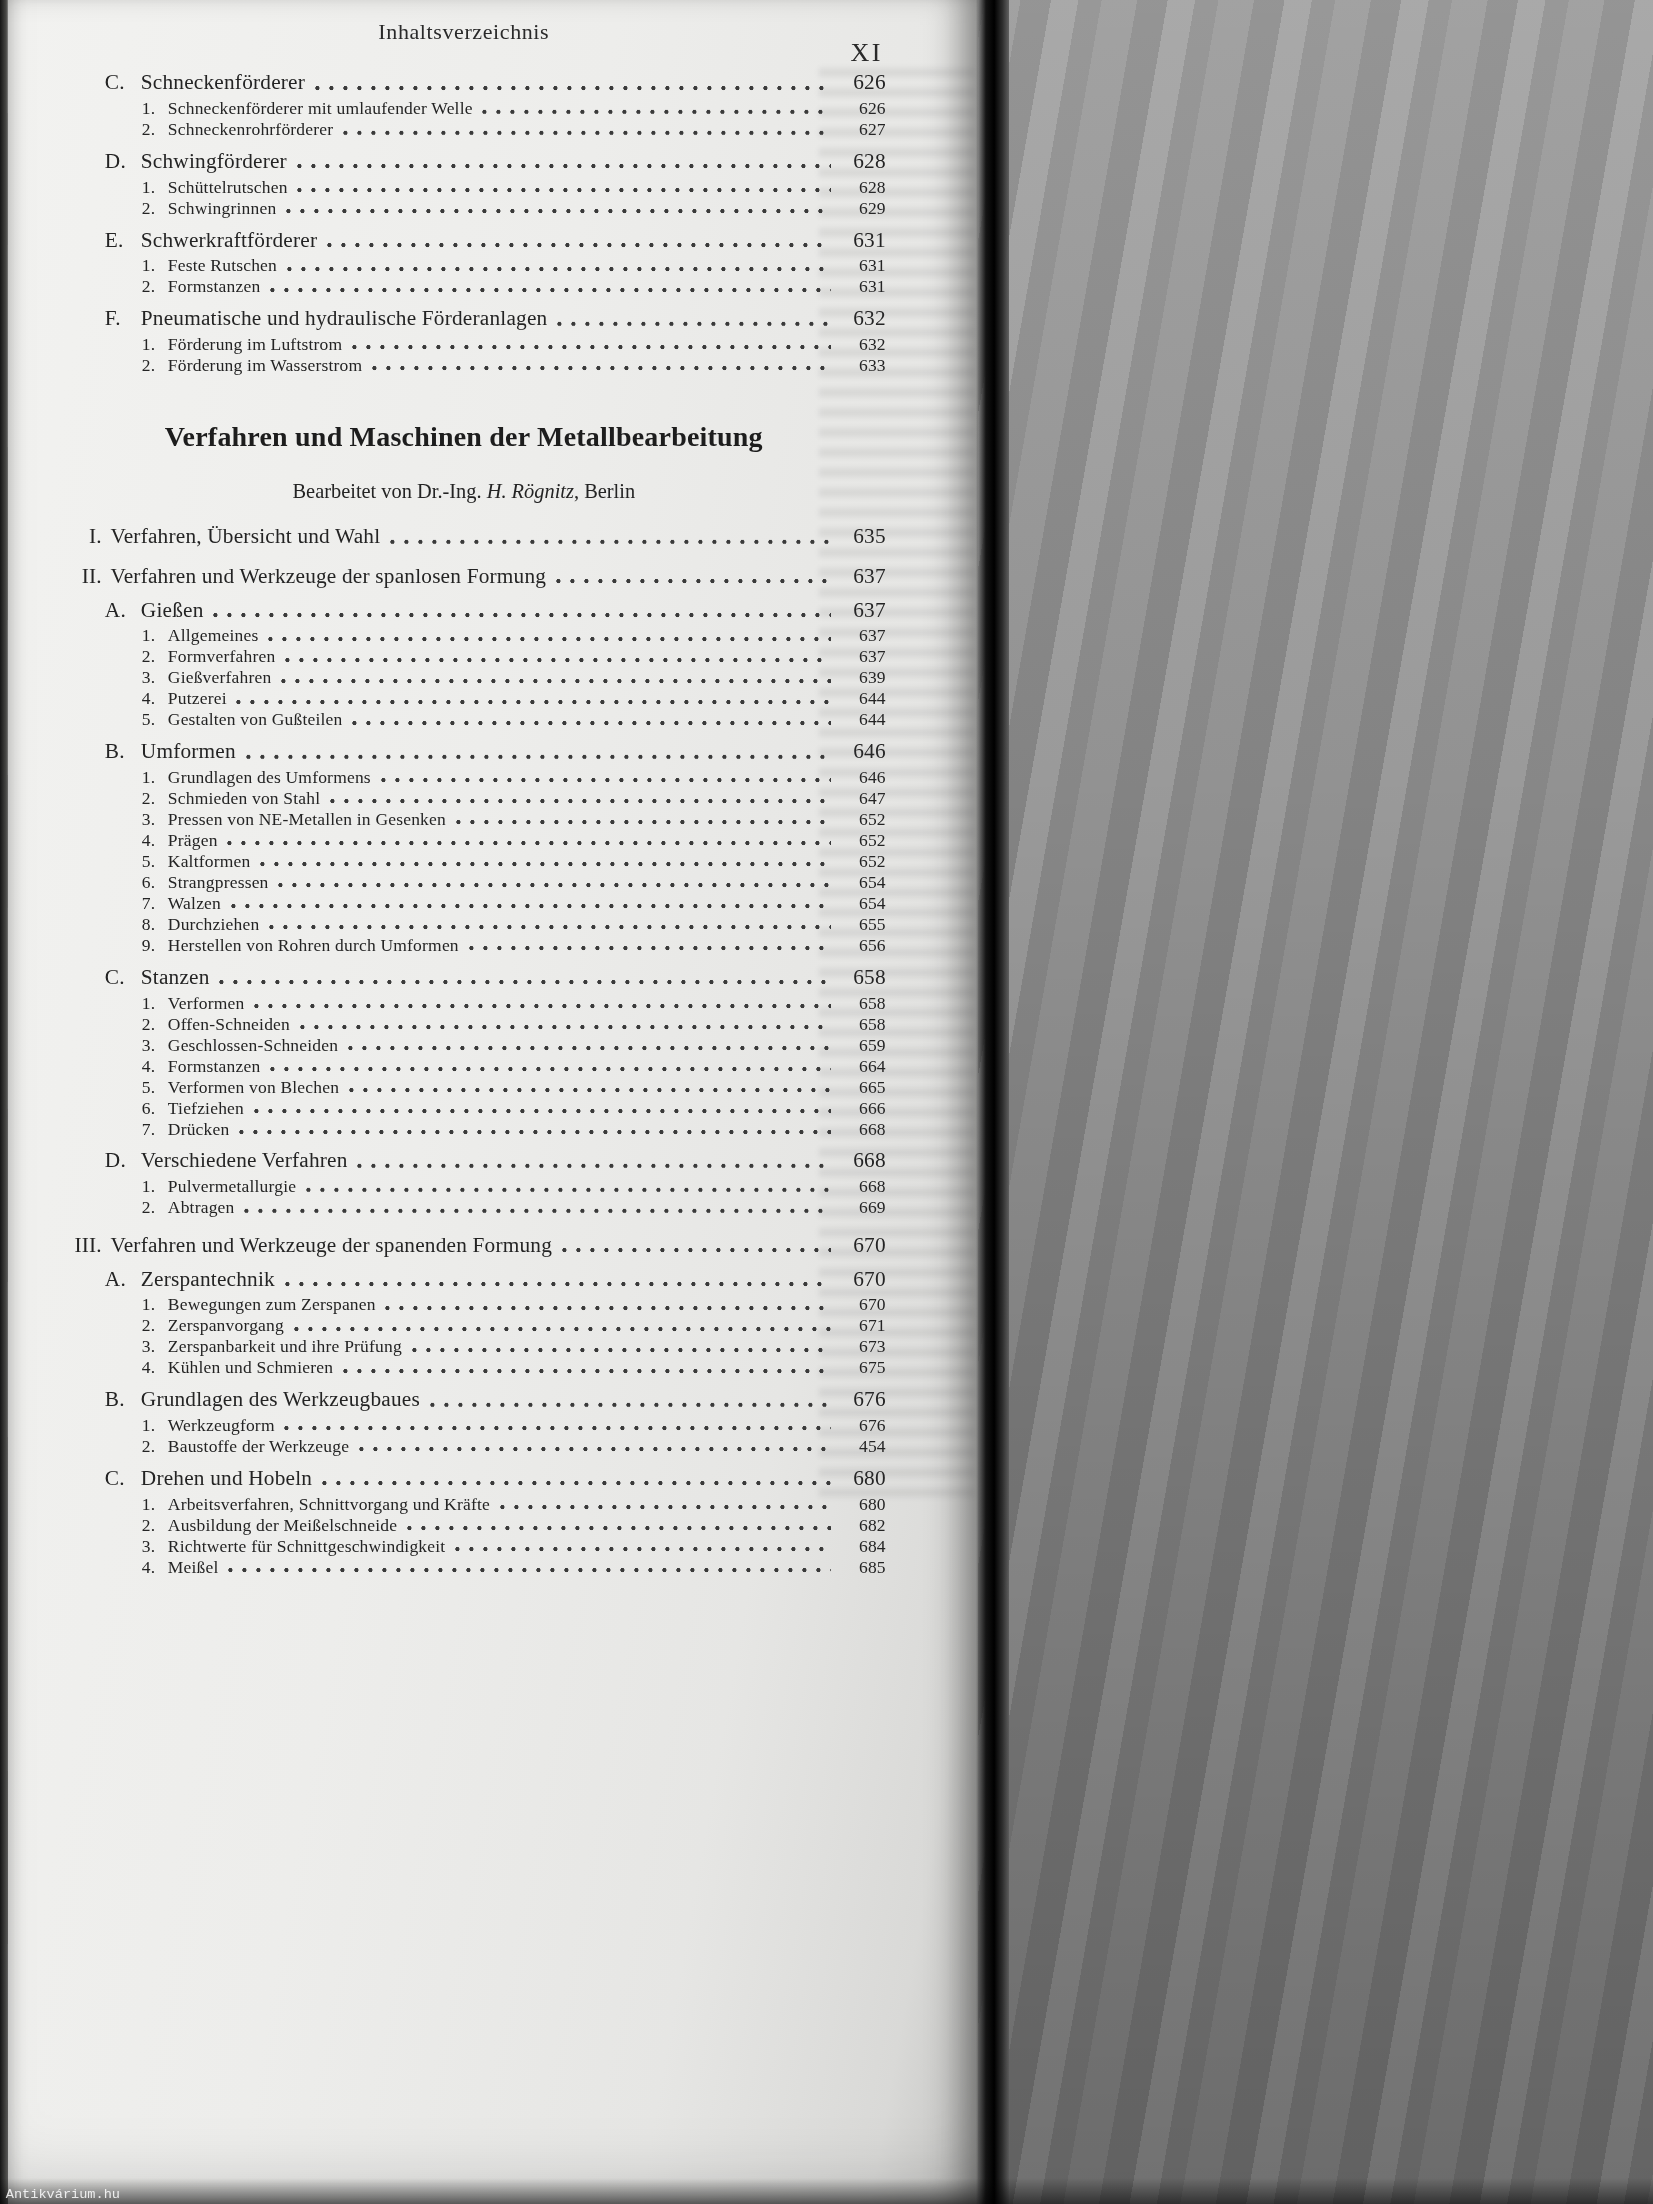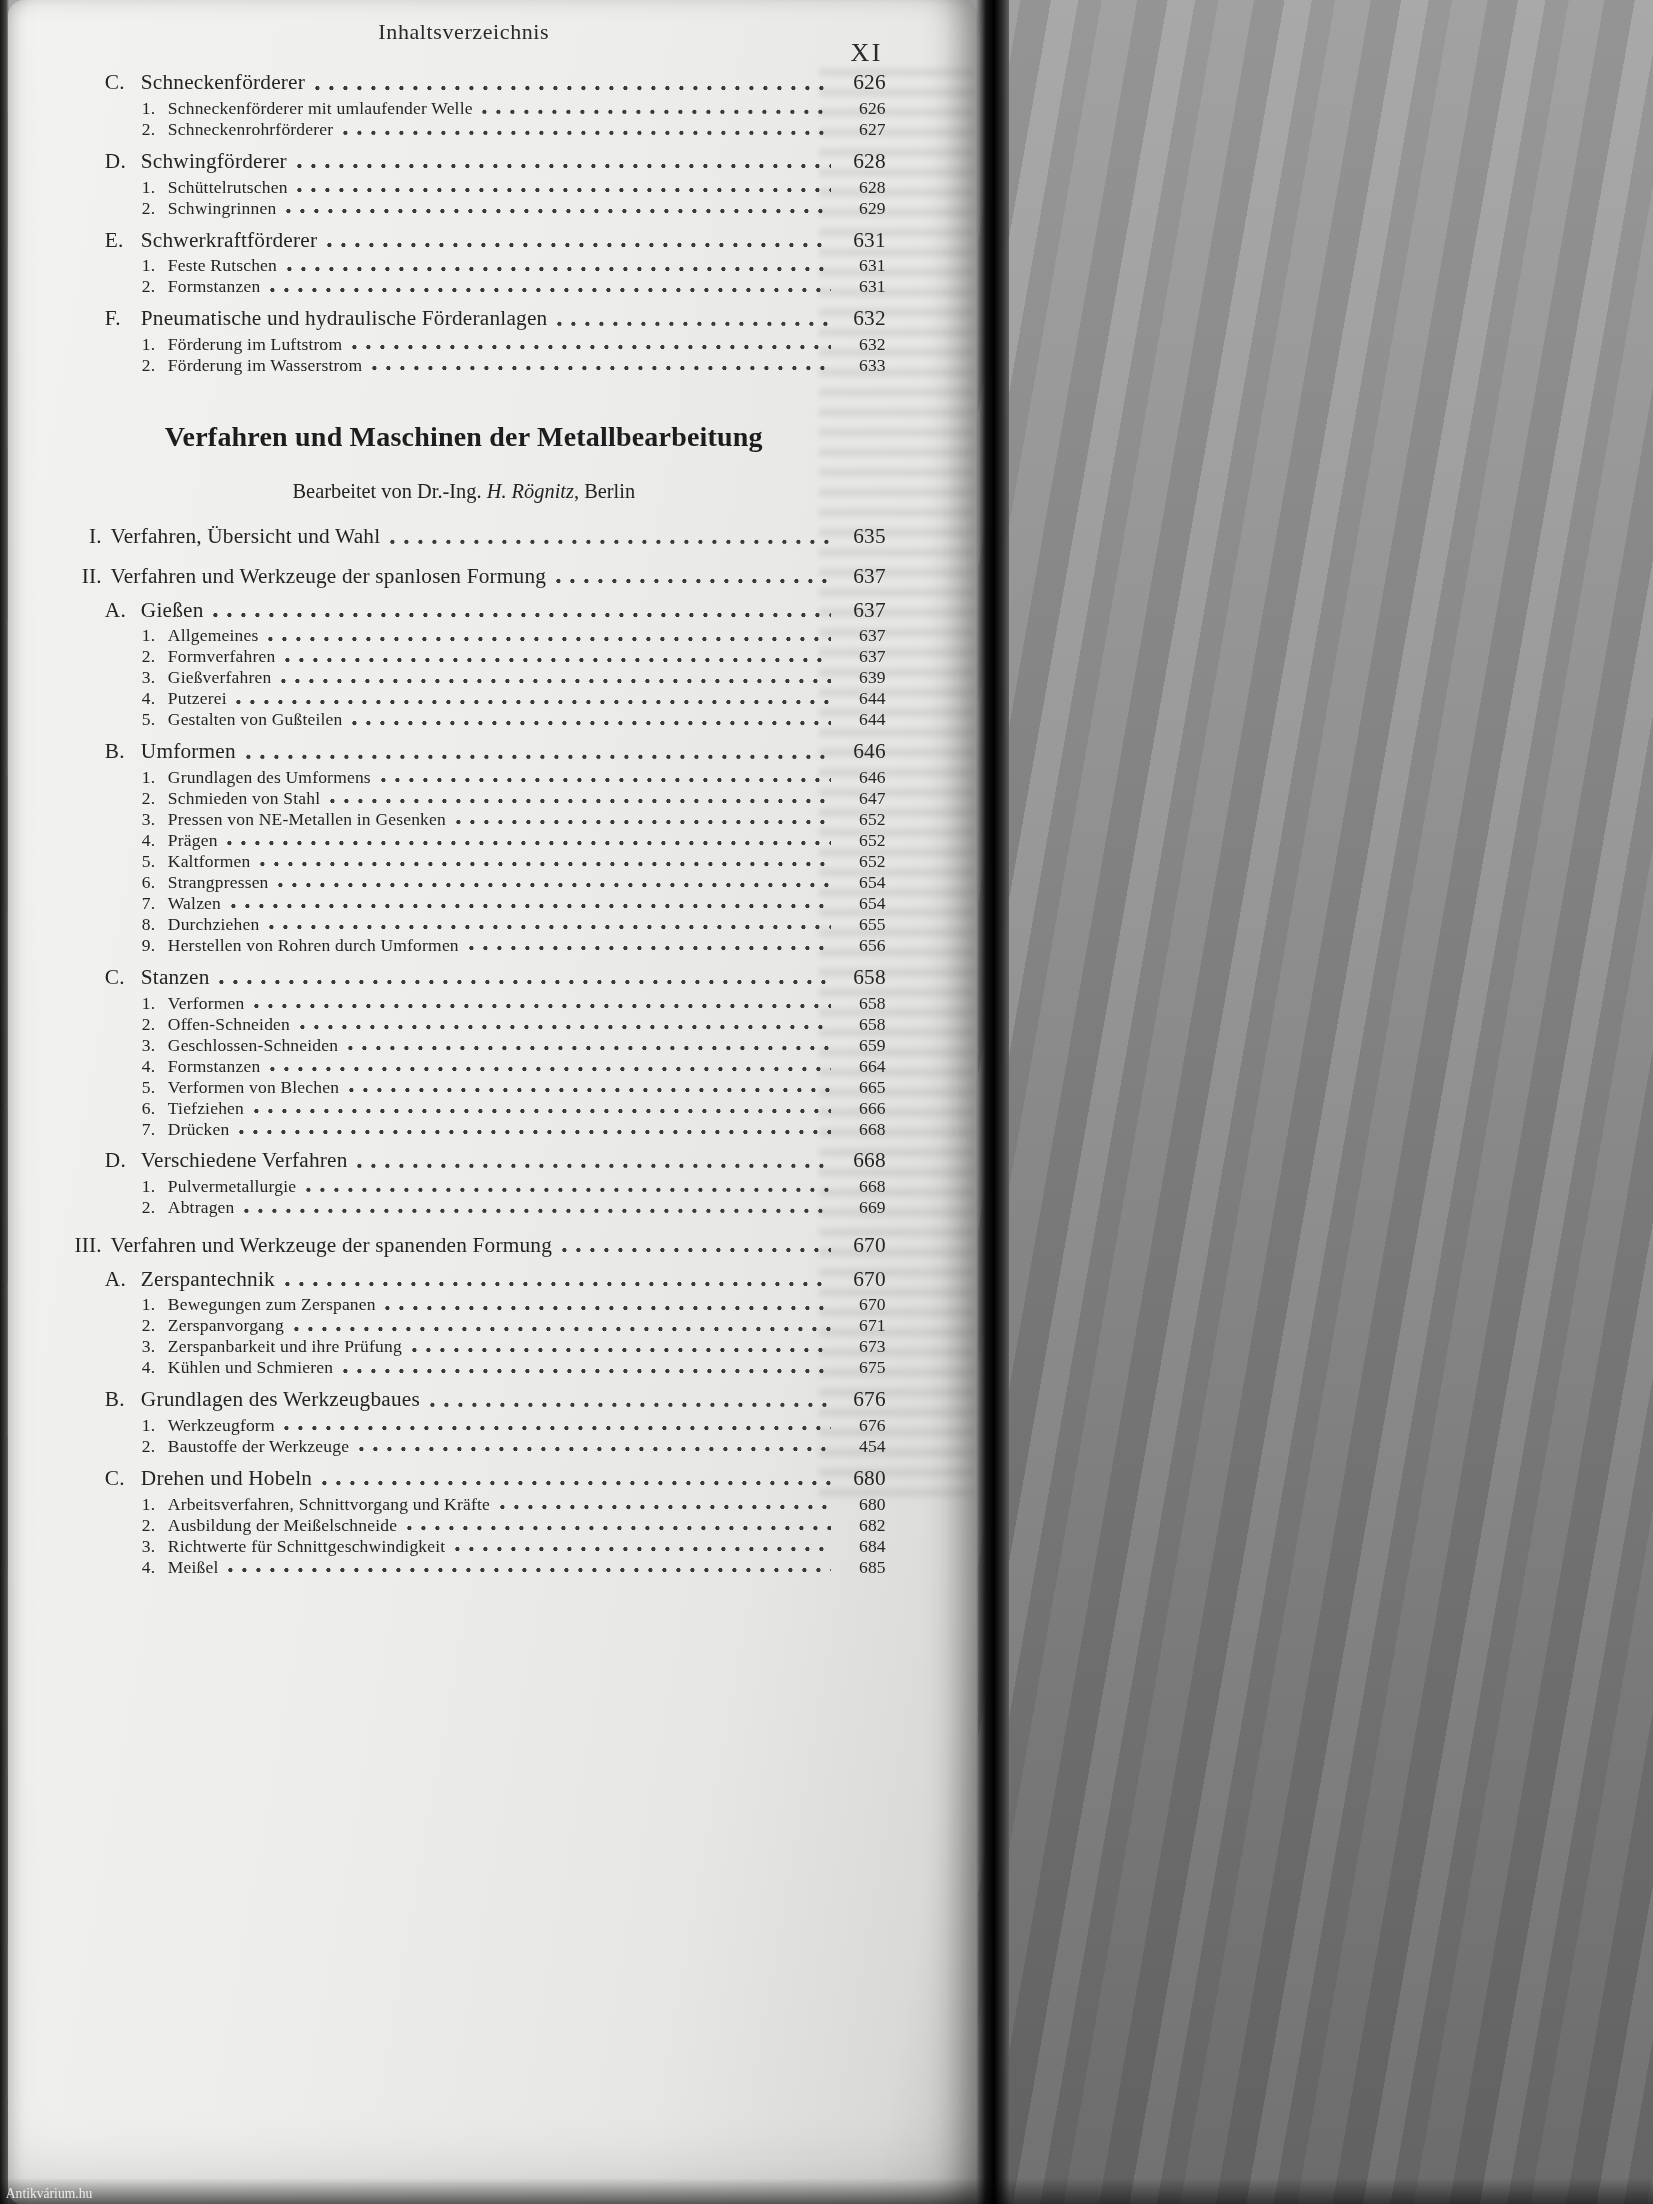--- a/index.html
+++ b/index.html
@@ -30,21 +30,20 @@
   }
   
   .page {
     position: absolute; left: 7.8px; top: 0; width: 970px; height: 2205px;
     background: linear-gradient(100deg, #f2f2f0 0%, #ededeb 45%, #e6e6e4 75%, #d9d9d7 92%, #c2c2c0 100%);
     box-shadow:
       inset -33px 0 37px -19.4px rgba(0,0,0,0.45),
       inset 0 -58px 78px -49px rgba(0,0,0,0.22),
       inset 13.6px 0 17.5px -11.6px rgba(0,0,0,0.25);
     color: #242424;
-    border-radius: 16px;
   }
   
   .ghost {
     position: absolute; left: 811px; top: 68px; width: 155px; height: 1436px;
     background: repeating-linear-gradient(180deg,
       rgba(75,75,80,0.20) 0px, rgba(75,75,80,0.20) 8.7px,
       rgba(0,0,0,0) 8.7px, rgba(0,0,0,0) 20px);
     filter: blur(2.9px);
     opacity: 0.5;
     pointer-events: none;
@@ -84,21 +83,21 @@
     font-size: 20.4px; text-align: center; padding-right: 58px; margin: 0 0 21.3px;
   }
   .it { font-style: italic; margin-top: 28px; }
   .bottom-shadow {
     position: absolute; left: 0; right: 0; bottom: 0; height: 27px;
     background: linear-gradient(180deg, rgba(0,0,0,0), rgba(0,0,0,0.55));
     pointer-events: none;
   }
   .watermark {
     position: absolute; left: 5.8px; bottom: 2.9px; z-index: 5;
-    font-family: Liberation Serif, serif;
+    font-family: Liberation Mono, monospace;
     font-size: 13.6px; color: rgba(255,255,255,0.85);
   }
 </style>
 </head>
 <body>
 
 <div id="stage">
   <div class="photo-bg"></div>
   <div class="left-edge"></div>
 

